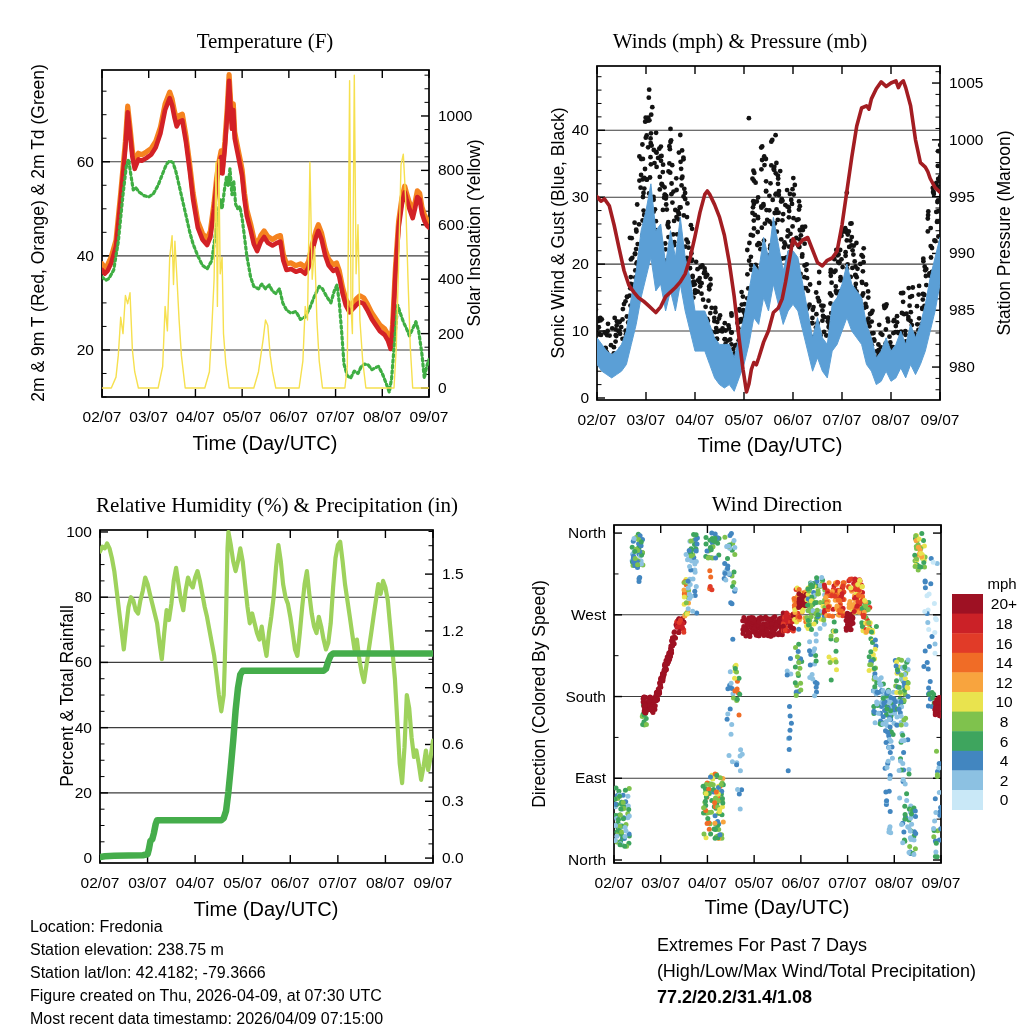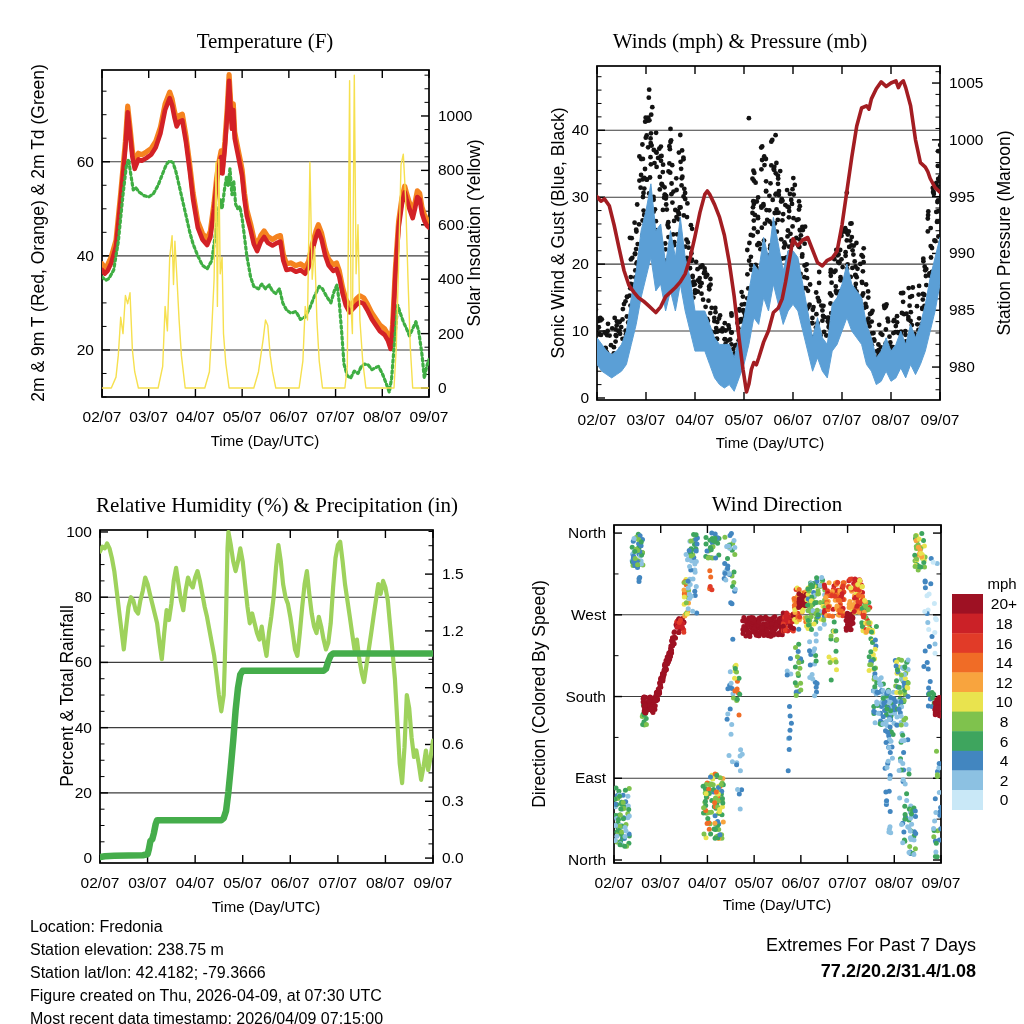--- a/index.html
+++ b/index.html
@@ -2,24 +2,24 @@
 <html><head>
 <meta charset="utf-8">
 <style>
   html,body{margin:0;padding:0;}
   body{width:1024px;height:1024px;position:relative;background:#ffffff;overflow:hidden;
        font-family:"Liberation Sans",sans-serif;color:#000;}
   #plots{position:absolute;left:0;top:0;}
   svg text{font-family:"Liberation Sans",sans-serif;}
   .abs{position:absolute;white-space:nowrap;}
   .title{font-size:21px;transform:translateX(-50%);font-family:Liberation Serif, serif;}
-  .axlab{font-size:15px;transform:translateX(-50%);}
+  .axlab{font-size:20px;transform:translateX(-50%);}
   .rot{transform:translate(-50%,-50%) rotate(-90deg);font-size:17.5px;}
   .foot{font-size:16px;line-height:23px;}
-  .ext{font-size:18px;line-height:26px;text-align:right;transform:translateX(-100%);}
+  .ext{font-size:18px;line-height:26px;transform:translateX(-100%);}
   .ext-val{font-weight:bold;}
   .mph{font-size:15px;transform:translate(-50%,-50%);}
 </style>
 </head>
 <body>
 
 <svg id="plots" width="1024" height="1024">
     <line x1="102" y1="349.9496402877698" x2="429" y2="349.9496402877698" stroke="#3d3d3d" stroke-width="1.1"></line>
     <line x1="102" y1="255.84892086330936" x2="429" y2="255.84892086330936" stroke="#3d3d3d" stroke-width="1.1"></line>
     <line x1="102" y1="161.74820143884892" x2="429" y2="161.74820143884892" stroke="#3d3d3d" stroke-width="1.1"></line>
@@ -2811,14 +2811,15 @@
 <div class="abs foot" style="left:30px;top:915px;">
   <div>Location: Fredonia</div>
   <div>Station elevation: 238.75 m</div>
   <div>Station lat/lon: 42.4182; -79.3666</div>
   <div>Figure created on Thu, 2026-04-09, at 07:30 UTC</div>
   <div>Most recent data timestamp: 2026/04/09 07:15:00</div>
 </div>
 
 <div class="abs ext" style="left:976px;top:932px;">
   <div>Extremes For Past 7 Days</div>
+  <div>(High/Low/Max Wind/Total Precipitation)</div>
   <div class="ext-val" id="ext-val" style="color: #000000;">77.2/20.2/31.4/1.08</div>
 </div>
 
 </body></html>

